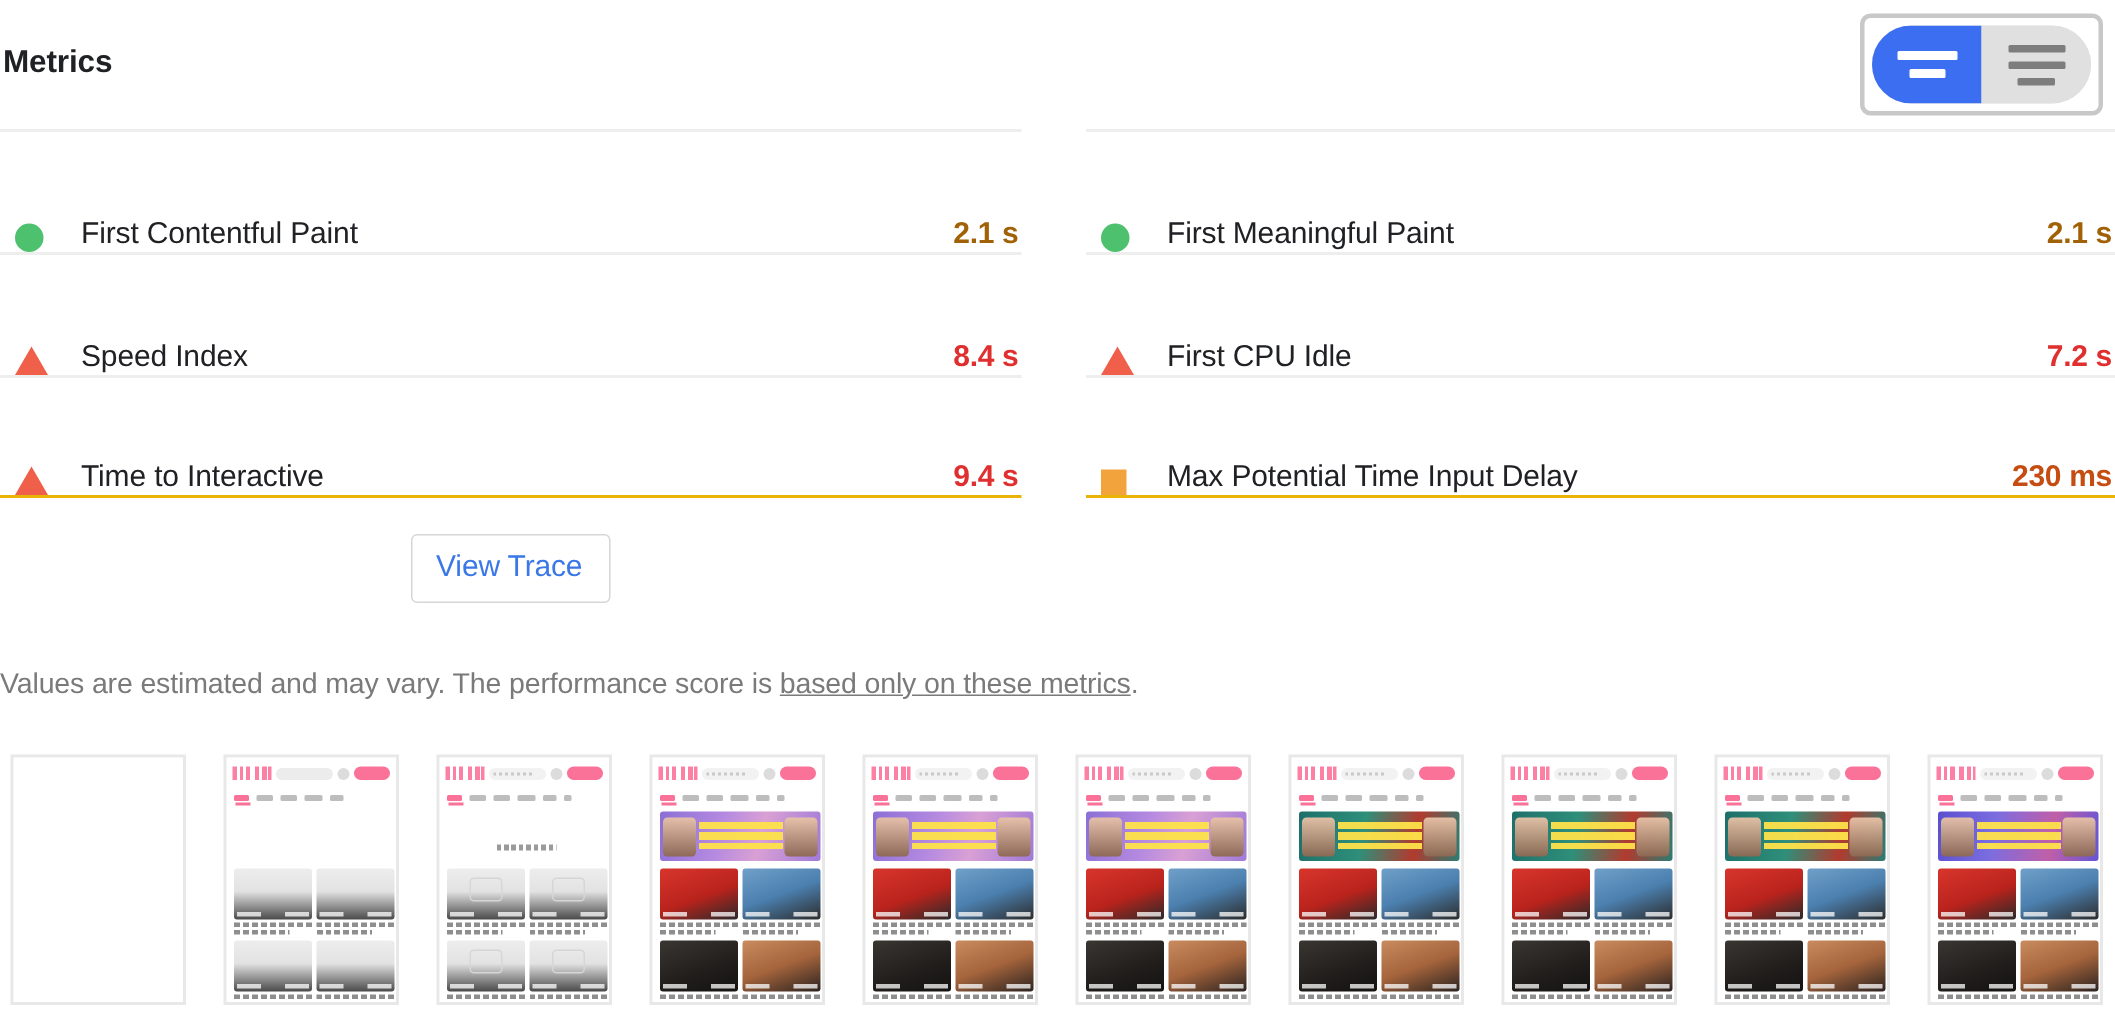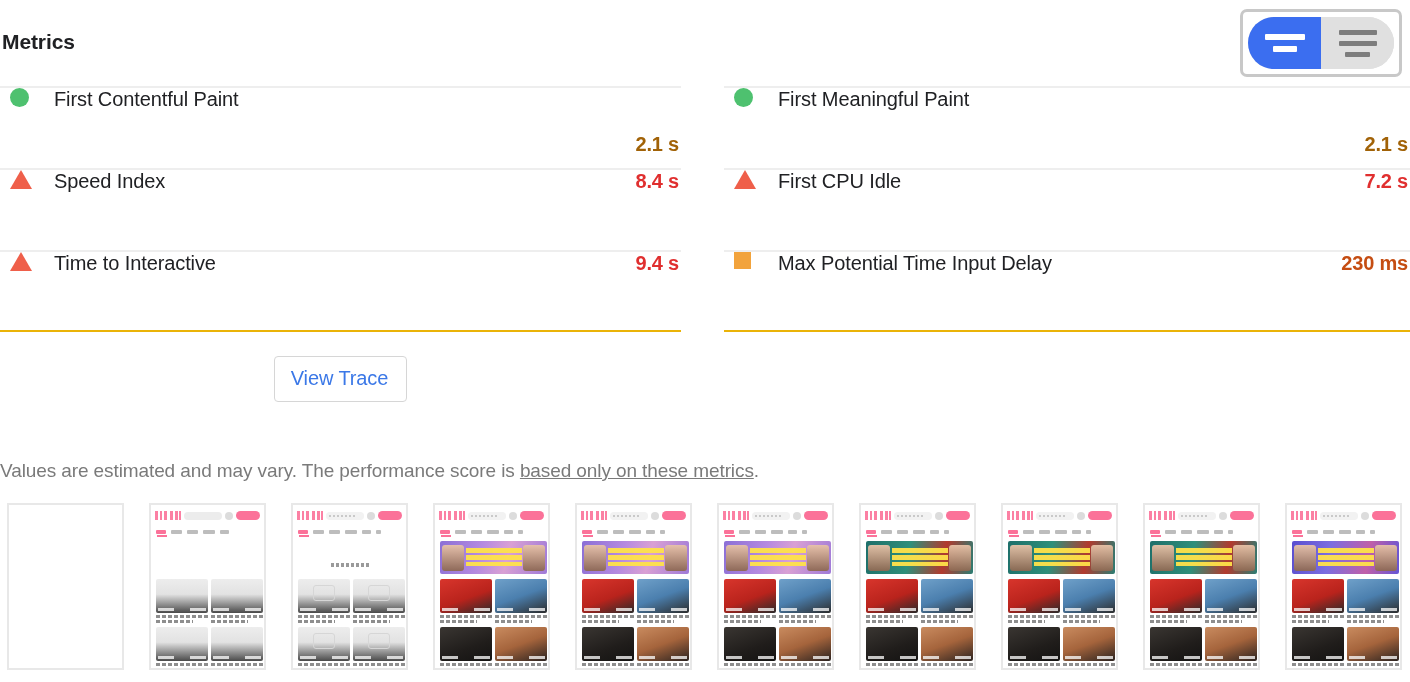--- a/index.html
+++ b/index.html
@@ -59,21 +59,21 @@
     position: absolute; left: 0; top: 86px;
     width: 1410px;
     display: flex;
   }
   .col { width: 681px; }
   .col.right { margin-left: 43px; width: 686px; }
 
   .metric-row {
     position: relative;
     height: 82px;
-    display: flex; align-items: flex-start;
+    display: flex; align-items: flex-end;
     border-top: 2px solid #eeeeee;
   }
   .metric-row.last { border-bottom: 2px solid #eab308; }
 
   .metric-icon-cell {
     width: 54px; flex: 0 0 54px;
     display: flex; align-items: center; justify-content: flex-start;
     padding-left: 10px;
   }
   .ico-pass {
@@ -119,21 +119,21 @@
     border-radius: 4px;
     color: #3b78e7;
     font-size: 20px;
     font-family: "Liberation Sans", sans-serif;
     cursor: pointer;
     letter-spacing: -0.1px;
   }
 
   
   .footnote {
-    position: absolute; left: 0; top: 460px;
+    position: absolute; left: 0; top: 446px;
     font-size: 19px; color: #7a7a7a;
     letter-spacing: -0.1px;
   }
   .footnote a {
     color: #7a7a7a; text-decoration: underline;
   }
 
   
   .filmstrip {
     position: absolute; left: 7px; top: 503px;

